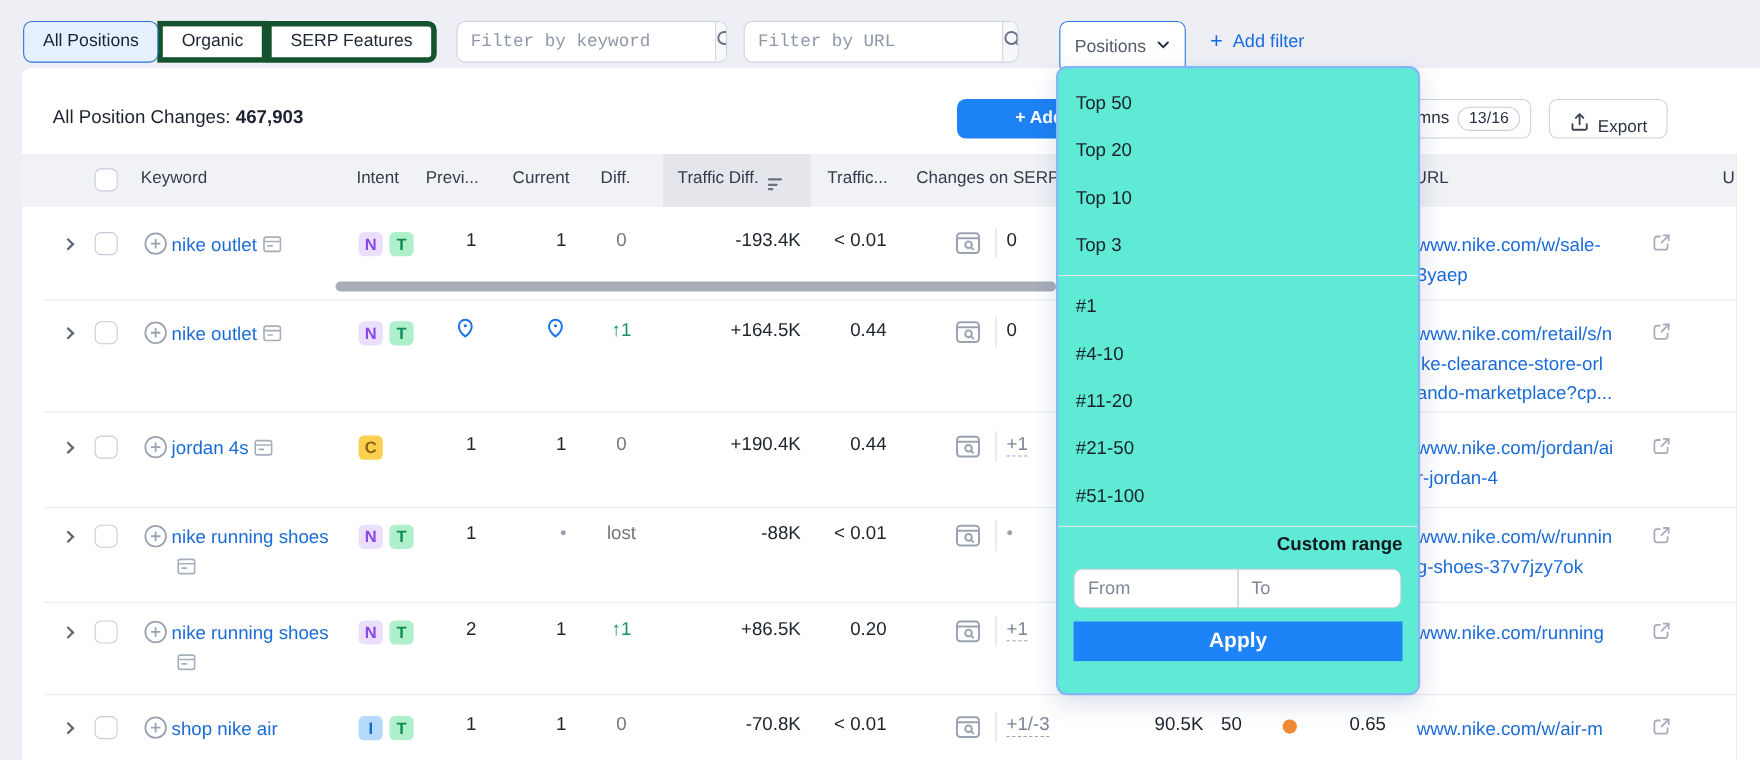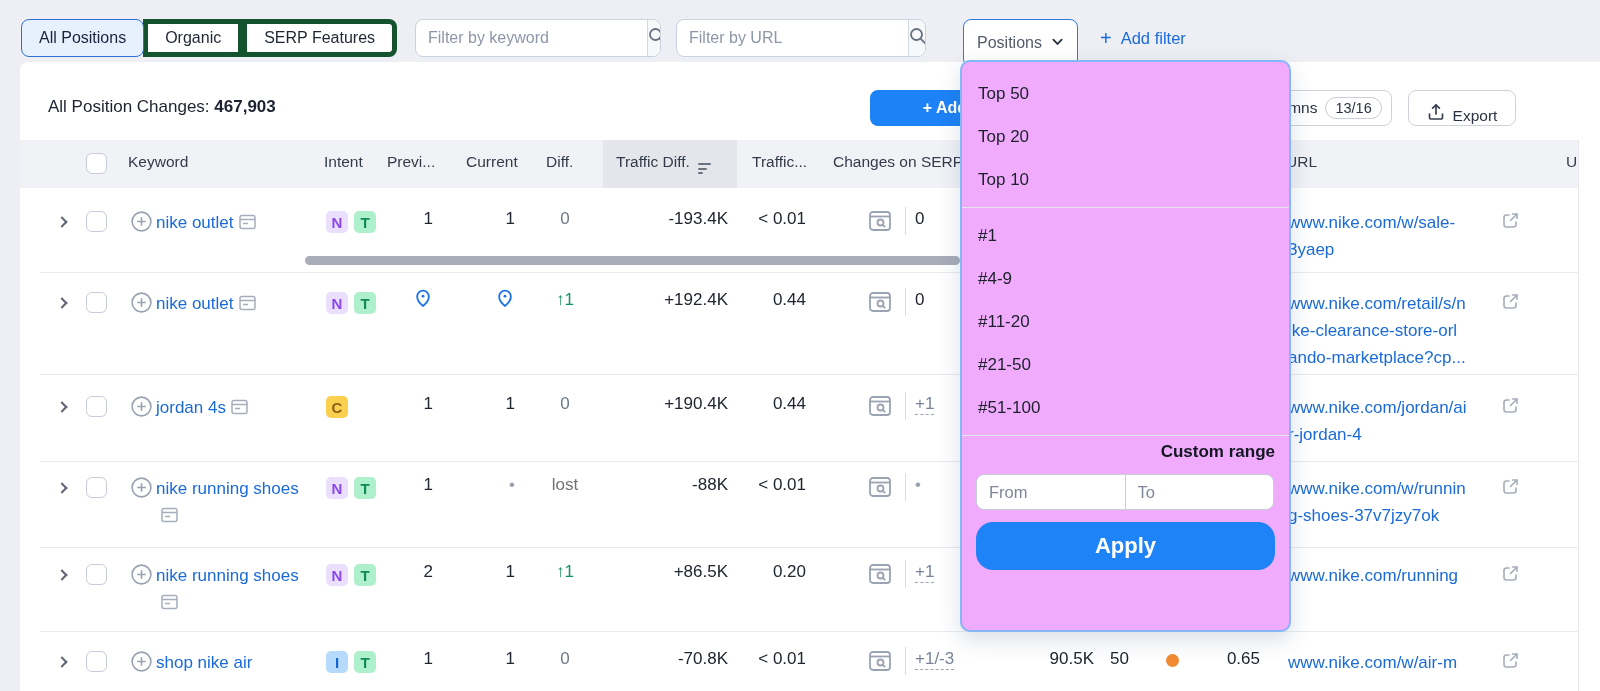--- a/index.html
+++ b/index.html
@@ -8,21 +8,21 @@
   .page { position:relative; width:1600px; height:691px; overflow:hidden; background:#edeff4; }
 
   
   .toolbar { position:absolute; left:0; top:0; width:100%; height:62px; }
   .tabs { position:absolute; left:21px; top:19px; display:flex; height:38px; }
   .tab { display:flex; align-items:center; padding:0 17px; font-size:16px; color:#1e2633;
          background:#fff; border:5px solid #14532d; margin-left:-1px; cursor:pointer; white-space:nowrap; }
   .tab:last-child { border-radius:0 8px 8px 0; }
   .tab.active { background:#e7f0fd; border:1.5px solid #2e6fd9; border-radius:8px; z-index:2; margin-left:0; color:#17233b; }
   .finput { position:absolute; top:19px; height:38px; background:#fff; border:1px solid #ccd2dd; border-radius:8px; display:flex; overflow:hidden; }
-  .finput input { flex:1; border:none; outline:none; font-size:16px; padding:0 12px; color:#1d2330; background:transparent; font-family:Liberation Sans, sans-serif; }
+  .finput input { flex:1; border:none; outline:none; font-size:16px; padding:0 12px; color:#1d2330; background:transparent; font-family:Liberation Mono, monospace; }
   .finput input::placeholder { color:#8e97a8; }
   .finput .searchseg { width:42px; border-left:1px solid #d4d8e1; display:flex; align-items:center; justify-content:center; background:#f7f8fa; cursor:pointer; }
   .kwf { left:415px; width:246px; }
   .urlf { left:676px; width:250px; }
   .posbtn { position:absolute; left:963px; top:19px; width:115px; height:48px; background:#fff; border:1.5px solid #2e78e0;
             border-radius:8px; display:flex; align-items:center; justify-content:center; gap:9px; font-size:16px; color:#525b6c; cursor:pointer; }
   .addfilter { position:absolute; left:1100px; top:28px; display:flex; align-items:center; gap:9px; color:#1a6be0; font-size:16.5px; font-weight:500; cursor:pointer; }
   .addfilter .plus { font-size:20px; line-height:20px; font-weight:400; }
 
   
@@ -78,33 +78,33 @@
   .c-serpval { left:895px; width:85px; }
   .dashed { color:#79839a; border-bottom:1px dashed #9aa5b8; padding-bottom:1px; cursor:pointer; }
   .c-vol { left:990px; width:84px; text-align:right; }
   .c-kd { left:1090px; width:38px; text-align:left; }
   .c-kddot { left:1146px; top:calc(var(--t) + 5px); width:13px; height:13px; border-radius:50%; background:#f18a33; }
   .c-cpc { left:1170px; width:70px; text-align:right; }
   .c-url { left:1268px; width:200px; white-space:normal; line-height:27px; color:#1a6bd8; cursor:pointer; }
   .c-extic { left:1482px; top:calc(var(--t) + 3px); cursor:pointer; }
 
   
-  .panel { position:absolute; left:960px; top:60px; width:331px; height:572px; background:#f0abfc;
+  .panel { position:absolute; left:960px; top:60px; width:331px; height:572px; background:#5eead4;
            border:2px solid #84b6f8; border-radius:10px; box-shadow:0 8px 22px rgba(25,55,110,.16);
            z-index:50; padding:10px 14px 8px; }
   .pitem { height:43px; display:flex; align-items:center; font-size:17px; color:#1b202b; cursor:pointer; padding-left:2px; }
   .pdivider { height:1px; background:#e2e5ea; margin:6px -14px; }
   .crtitle { font-size:17px; font-weight:700; color:#121721;text-align:right; }
   .crinputs { display:flex; margin-top:12px; }
   .crinputs input { width:50%; height:36px; border:1px solid #c9ced8; font-size:16.5px; padding:10px 12px; outline:none; color:#1d2330; font-family:inherit; }
   .crinputs input::placeholder { color:#7f8798; }
   .crinputs input.from { border-radius:8px 0 0 8px; }
   .crinputs input.to { border-radius:0 8px 8px 0; margin-left:-1px; }
-  .applybtn { margin-top:12px; height:48px; width:100%; border:none; border-radius:17px; background:#1e83f7; color:#fff;
-              font-size:22px; font-weight:700; cursor:pointer; font-family:inherit; }
+  .applybtn { margin-top:12px; height:36px; width:100%; border:none; border-radius:0; background:#1e83f7; color:#fff;
+              font-size:19px; font-weight:700; cursor:pointer; font-family:inherit; }
 </style>
 </head>
 <body>
 
 <div class="page">
 
   <div class="toolbar">
     <div class="tabs">
       <div class="tab active">All Positions</div>
       <div class="tab">Organic</div>
@@ -255,21 +255,21 @@
         </span>
       <span class="cell c-prev c-pin"><svg width="20" height="20" viewBox="0 0 24 24" fill="none" stroke="#1a73e8" stroke-width="2.2">
             <path d="M12 21.5s-7-5.3-7-11.3a7 7 0 1 1 14 0c0 6-7 11.3-7 11.3z"></path>
             <circle cx="12" cy="9.8" r="1.7" fill="#1a73e8" stroke="none"></circle>
           </svg></span>
       <span class="cell c-curr c-pin"><svg width="20" height="20" viewBox="0 0 24 24" fill="none" stroke="#1a73e8" stroke-width="2.2">
             <path d="M12 21.5s-7-5.3-7-11.3a7 7 0 1 1 14 0c0 6-7 11.3-7 11.3z"></path>
             <circle cx="12" cy="9.8" r="1.7" fill="#1a73e8" stroke="none"></circle>
           </svg></span>
       <span class="cell c-diff diff-up">↑1</span>
-      <span class="cell c-tdiff">+192.4K</span>
+      <span class="cell c-tdiff">+164.5K</span>
       <span class="cell c-traffic">0.44</span>
       <span class="cell c-serpic"><svg width="24" height="22" viewBox="0 0 24 22">
             <rect x="2" y="2" width="20" height="18" rx="3" fill="none" stroke="#9aa3b2" stroke-width="1.8"></rect>
             <path d="M2 6.5h20" stroke="#9aa3b2" stroke-width="1.8"></path>
             <circle cx="12.5" cy="12.5" r="3" fill="none" stroke="#9aa3b2" stroke-width="1.8"></circle>
             <path d="M14.8 14.8l2.4 2.4" stroke="#9aa3b2" stroke-width="1.8"></path>
           </svg></span>
       <span class="cell c-serpdiv"></span>
       <span class="cell c-serpval">0</span>
       <span class="cell c-url">
@@ -452,23 +452,24 @@
             <path d="M10.5 2H15v4.5"></path>
             <path d="M15 2L8.5 8.5"></path>
           </svg></span>
     </div>
   </div>
 
   <div class="panel">
     <div class="pitem">Top 50</div>
     <div class="pitem">Top 20</div>
     <div class="pitem">Top 10</div>
+    <div class="pitem">Top 3</div>
     <div class="pdivider"></div>
     <div class="pitem">#1</div>
-    <div class="pitem">#4-9</div>
+    <div class="pitem">#4-10</div>
     <div class="pitem">#11-20</div>
     <div class="pitem">#21-50</div>
     <div class="pitem">#51-100</div>
     <div class="pdivider"></div>
     <div class="crtitle">Custom range</div>
     <div class="crinputs">
       <input class="from" placeholder="From" style="">
       <input class="to" placeholder="To" style="">
     </div>
     <button class="applybtn">Apply</button>

